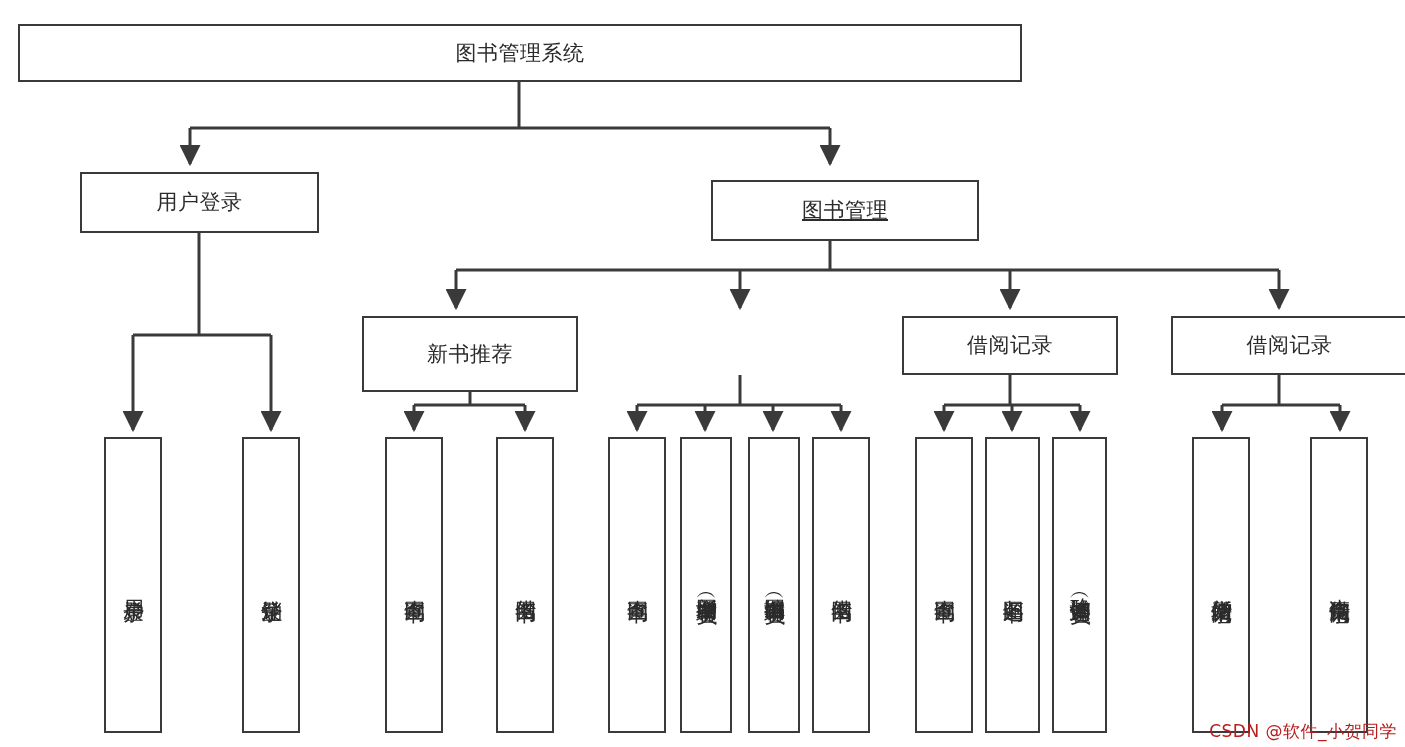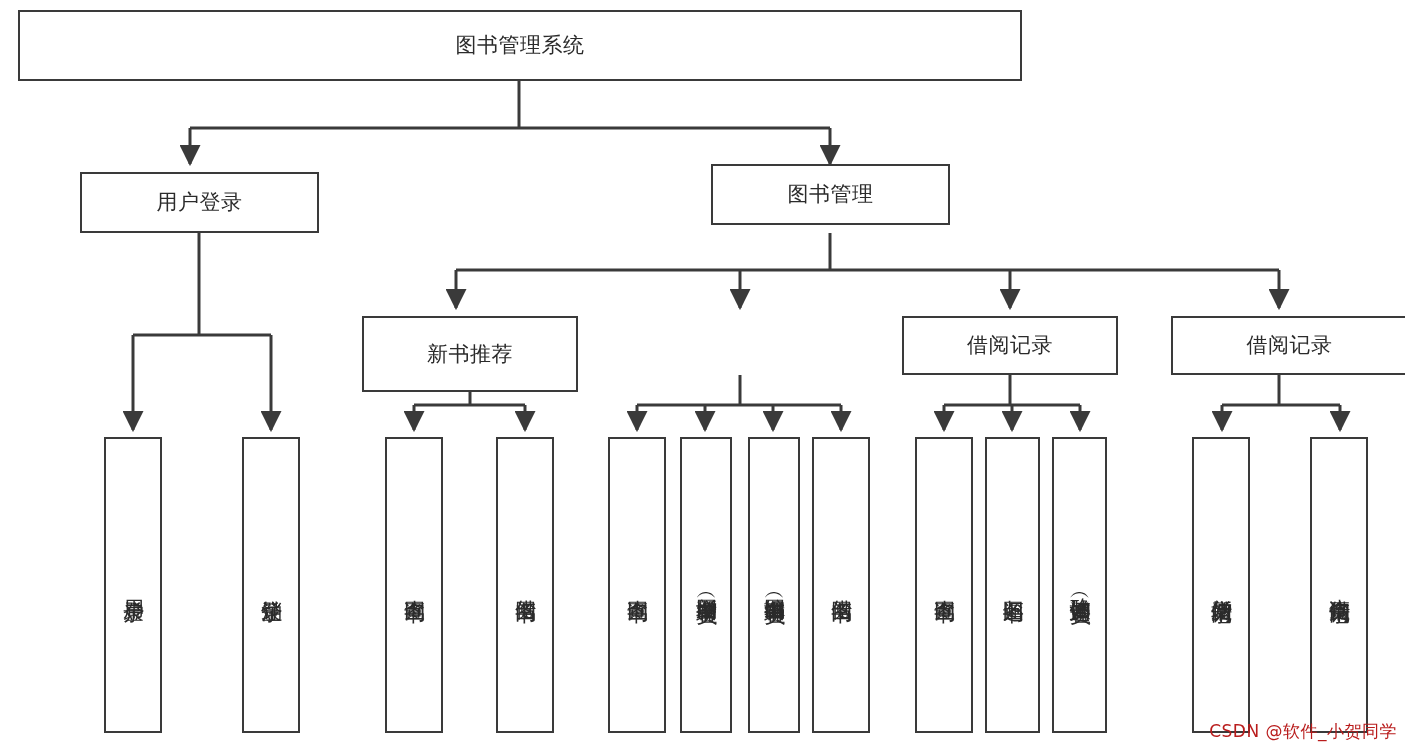--- a/index.html
+++ b/index.html
@@ -114,28 +114,28 @@
       <path d="M 1012 405 L 1012 430" marker-end="url(#arrow)"></path>
       <path d="M 1080 405 L 1080 430" marker-end="url(#arrow)"></path>
 
       <path d="M 1279 375 L 1279 405"></path>
       <path d="M 1222 405 L 1340 405"></path>
       <path d="M 1222 405 L 1222 430" marker-end="url(#arrow)"></path>
       <path d="M 1340 405 L 1340 430" marker-end="url(#arrow)"></path>
     </g>
   </svg>
 
-  <div class="node node-h" style="left:18px; top:10px; width:1004px; height:71px;">
+  <div class="node node-h" style="left:18px; top:24px; width:1004px; height:58px;">
     <span>图书管理系统</span>
   </div>
 
   <div class="node node-h" style="left:80px; top:172px; width:239px; height:61px;">
     <span>用户登录</span>
   </div>
-  <div class="node node-h" style="left:711px; top:164px; width:239px; height:61px;">
+  <div class="node node-h" style="left:711px; top:180px; width:268px; height:61px;text-decoration:underline;">
     <span>图书管理</span>
   </div>
 
   <div class="node node-h" style="left:362px; top:316px; width:216px; height:76px;">
     <span>新书推荐</span>
   </div>
   <div class="node node-h" style="left:902px; top:316px; width:216px; height:59px;">
     <span>借阅记录</span>
   </div>
   <div class="node node-h" style="left:1171px; top:316px; width:237px; height:59px;">

